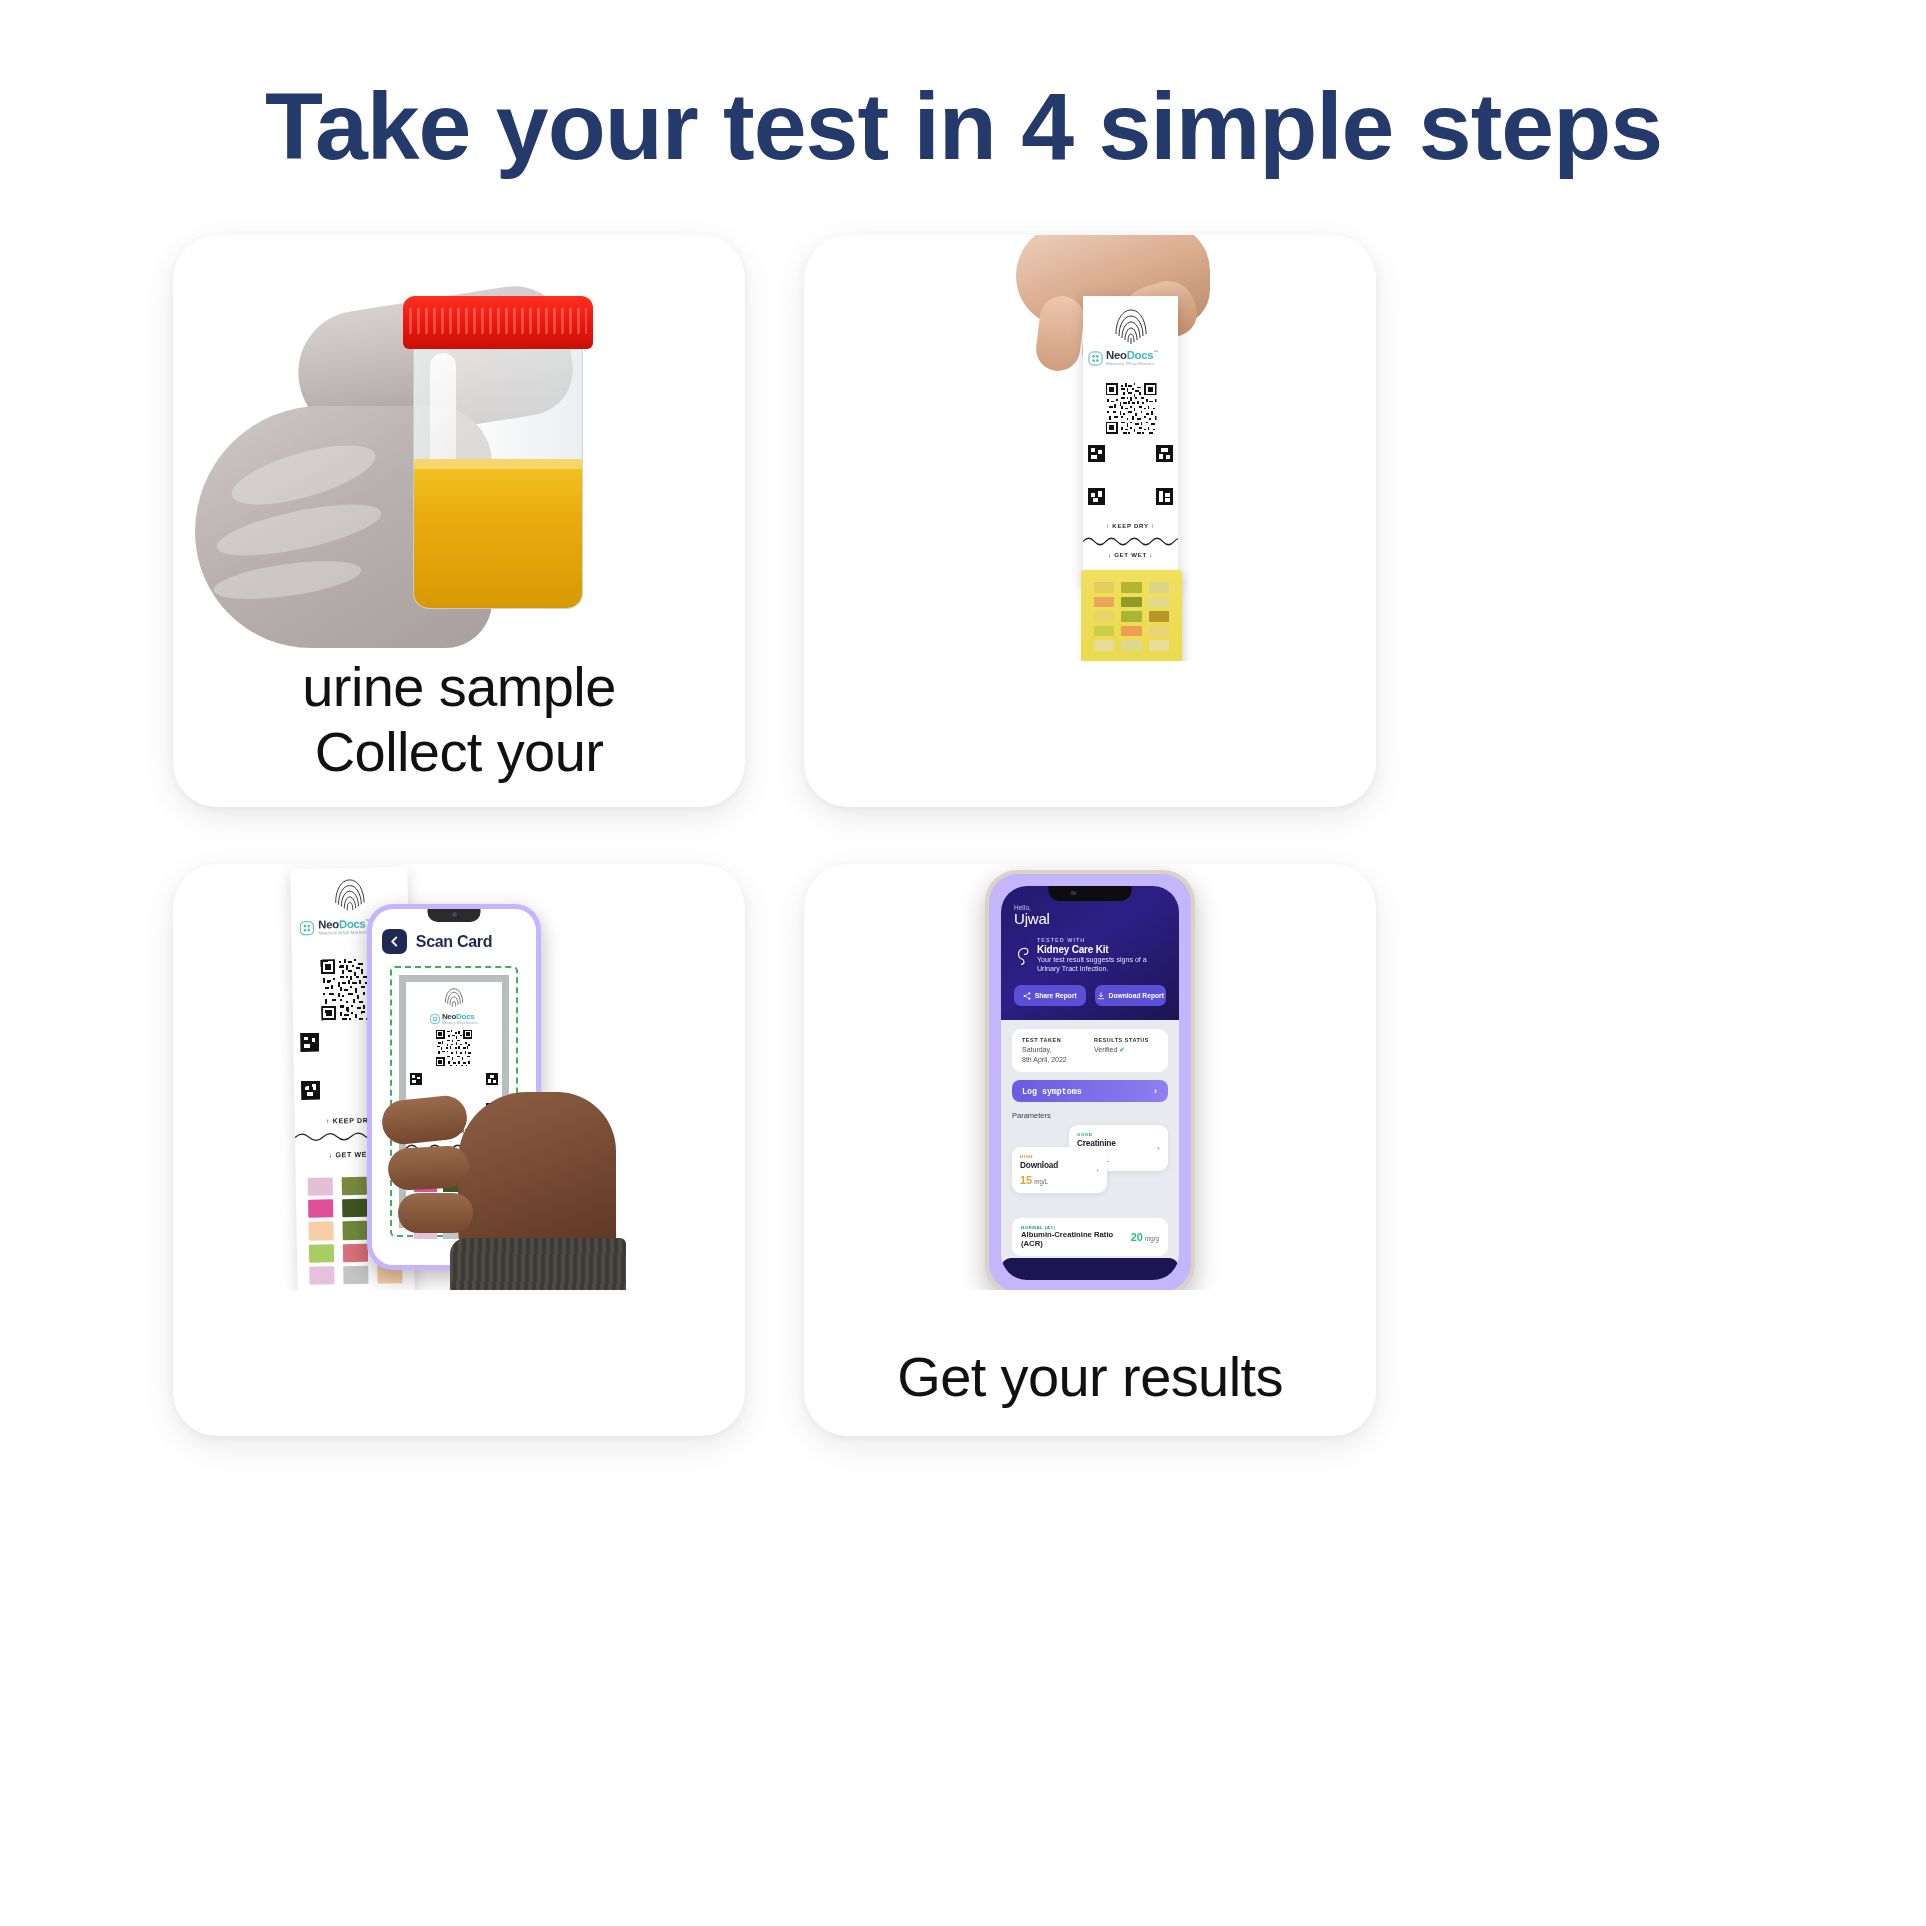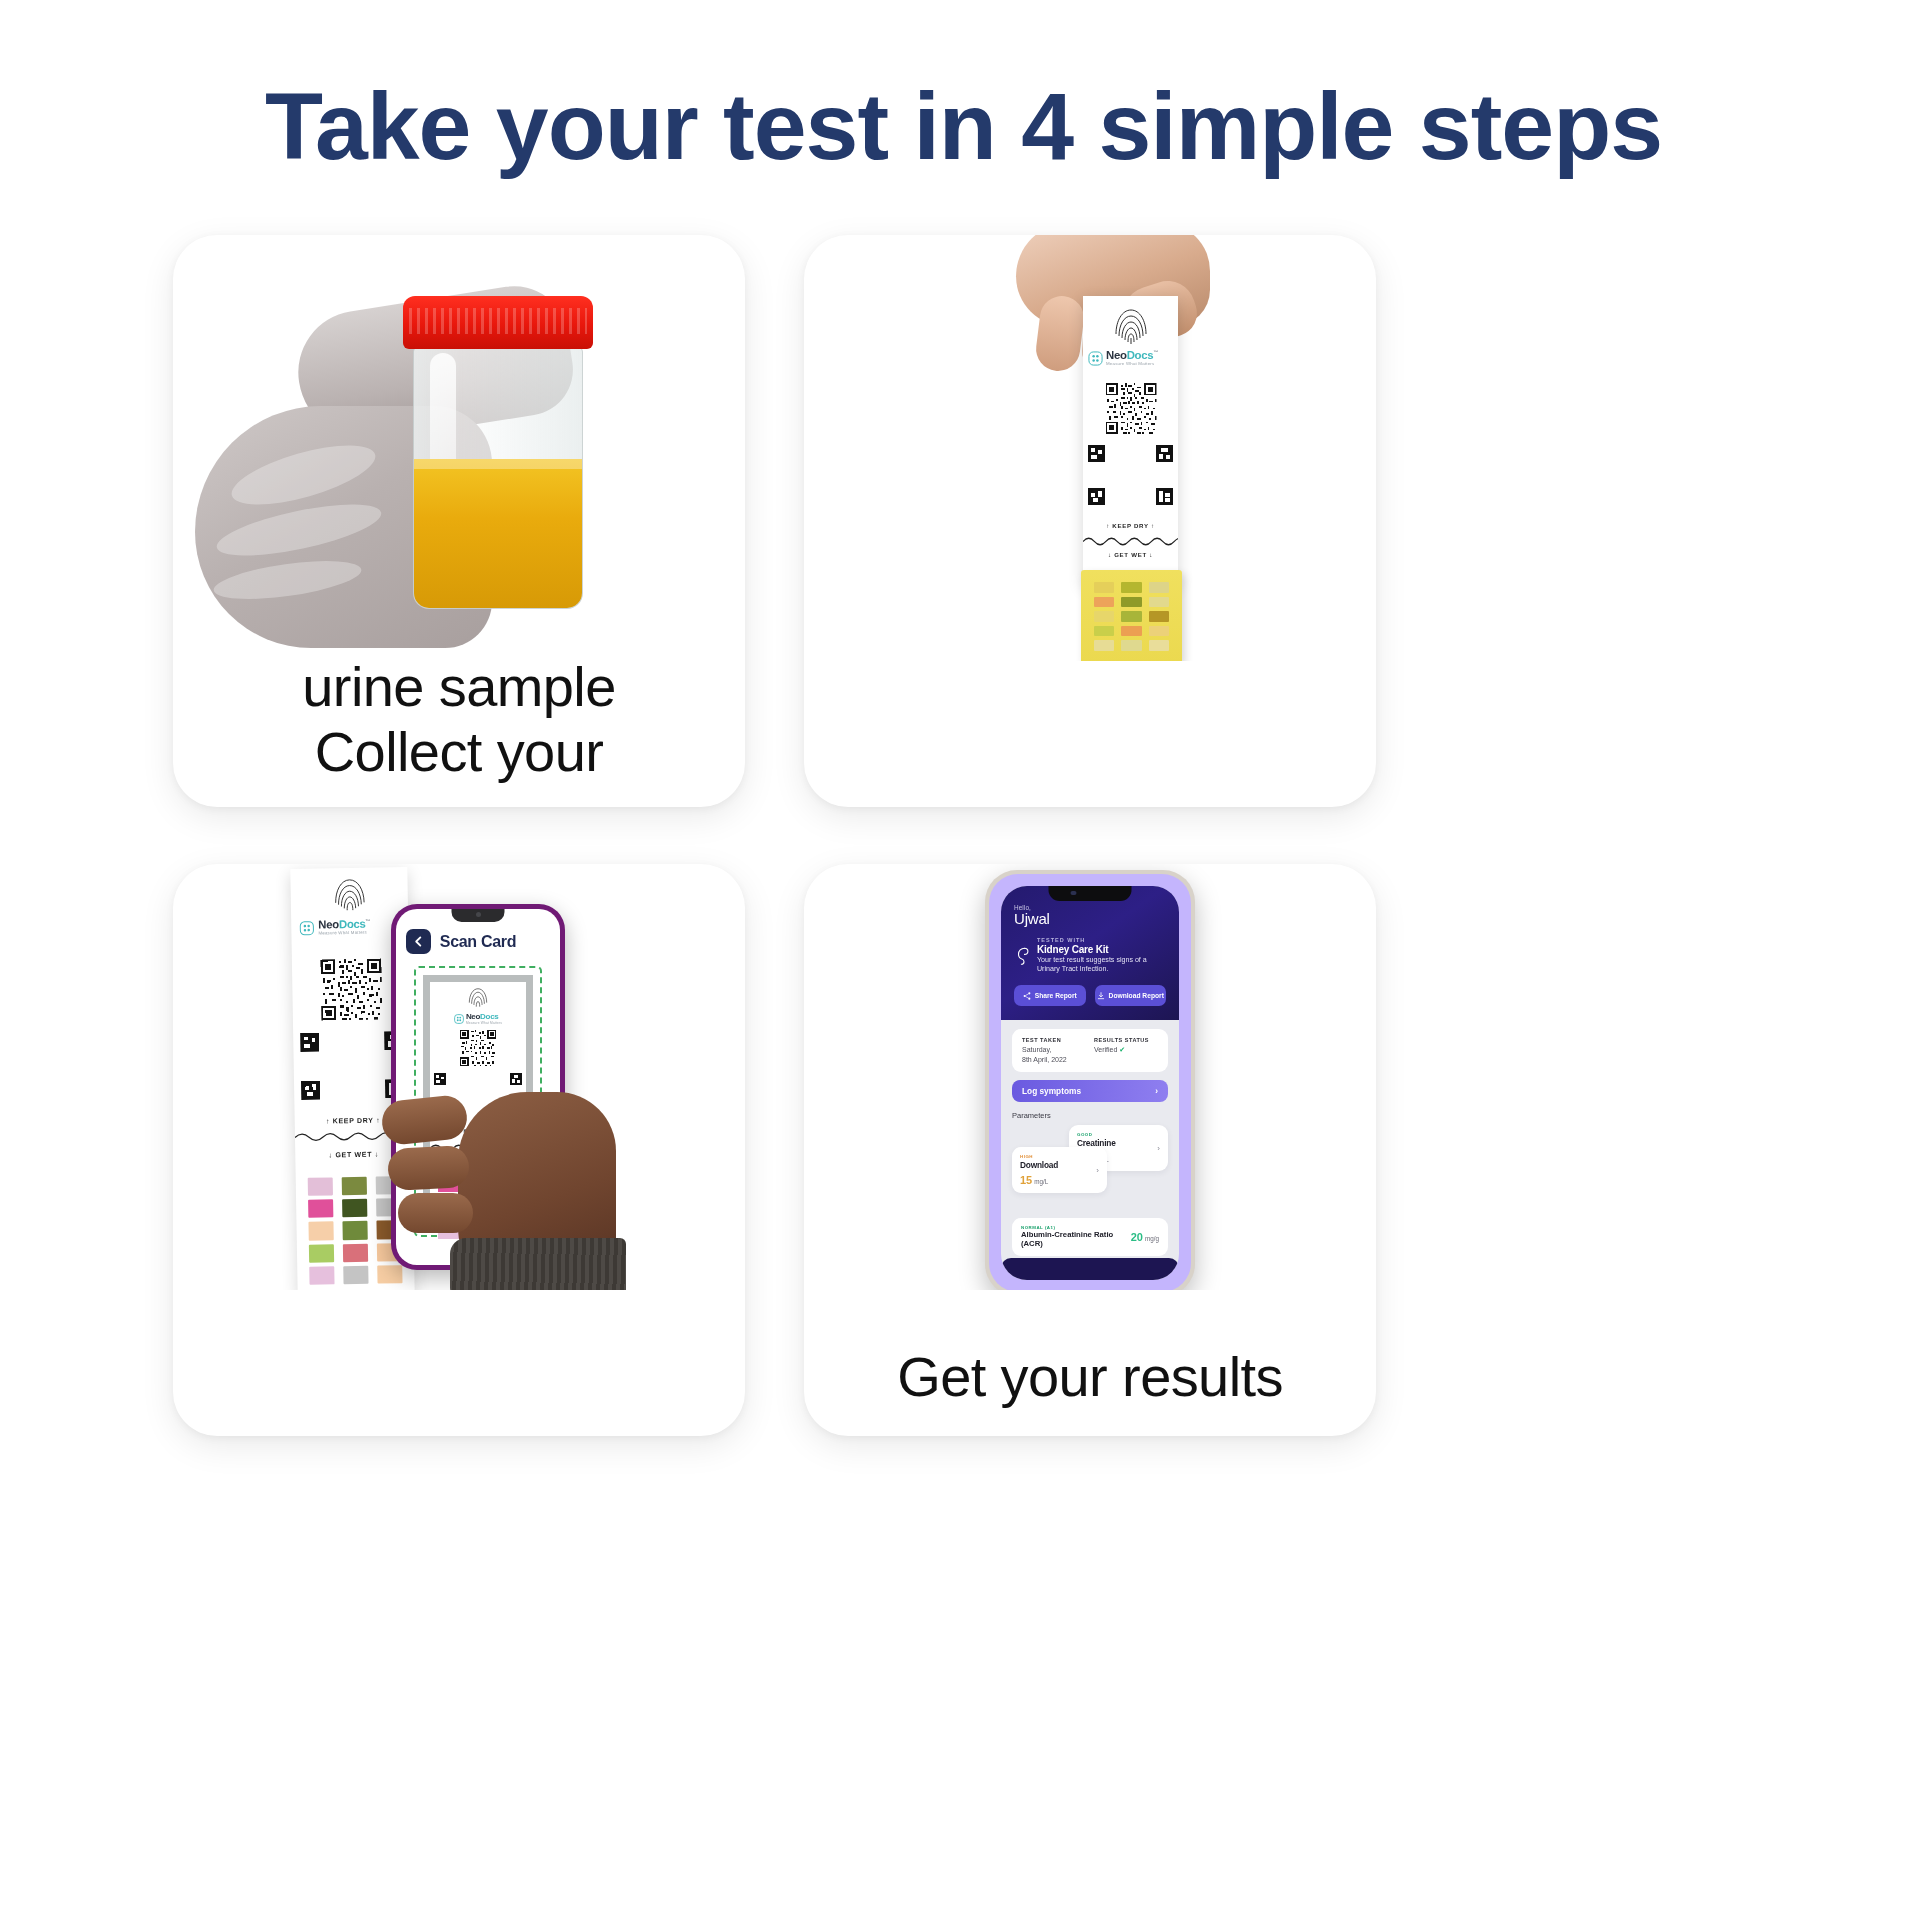--- a/index.html
+++ b/index.html
@@ -200,23 +200,22 @@
   .c3-card .wetline .lbl.wet{ top:34px; }
   .c3-card .padcolor{
     position:absolute; left:12px; right:12px; top:309px; height:107px;
     display:grid; grid-template-columns:repeat(3,1fr); grid-template-rows:repeat(5,1fr);
     gap:4px 9px;
   }
   .c3-card .padcolor i{ display:block; border-radius:1px; }
 
   .phone3{
     position:absolute; left:194px; top:40px; width:174px; height:366px;
-    background:#701a75; border-radius:26px; padding:5px;
+    background:#c4b5fd; border-radius:26px; padding:5px;
     box-shadow:0 8px 22px rgba(0,0,0,.28);
-    margin-left:24px;
   }
   .phone3 .scr{
     position:relative; width:100%; height:100%;
     background:#ffffff; border-radius:21px; overflow:hidden;
   }
   .phone3 .notch{
     position:absolute; left:50%; transform:translateX(-50%); top:0;
     width:53px; height:13px; background:#2b2b2d; border-radius:0 0 10px 10px;
   }
   .phone3 .notch::after{
@@ -330,21 +329,21 @@
   }
   .p4-il{ flex:1; }
   .p4-ilabel{ font-size:5.5px; font-weight:700; letter-spacing:0.5px; color:#2c2c34; }
   .p4-ival{ font-size:7px; color:#4e4e58; line-height:1.35; margin-top:2px; }
   .p4-ival .vtick{ color:#17b26a; }
 
   .p4-log{
     margin-top:8px; height:22px; border-radius:8px;
     background:linear-gradient(95deg,#6a5ae0 0%,#8f7ff0 100%);
     display:flex; align-items:center; justify-content:space-between;
-    padding:0 10px; color:#ffffff; font-size:8.3px; font-weight:700;
+    padding:0 10px; color:#ffffff; font-size:8.3px; font-weight:700;font-family:Liberation Mono, monospace;
   }
   .p4-params{ font-size:7.5px; color:#3a3a44; margin:9px 0 5px; }
 
   .p4-tiles{ position:relative; height:87px; }
   .p4-tile{
     position:absolute; background:#ffffff; border-radius:9px; padding:7px 8px;
     box-shadow:0 2px 6px rgba(30,30,60,.07);
   }
   .p4-tile.albumin{ left:0; top:22px; width:95px; }
   .p4-tile.creat{ right:0; top:0; width:99px; }

